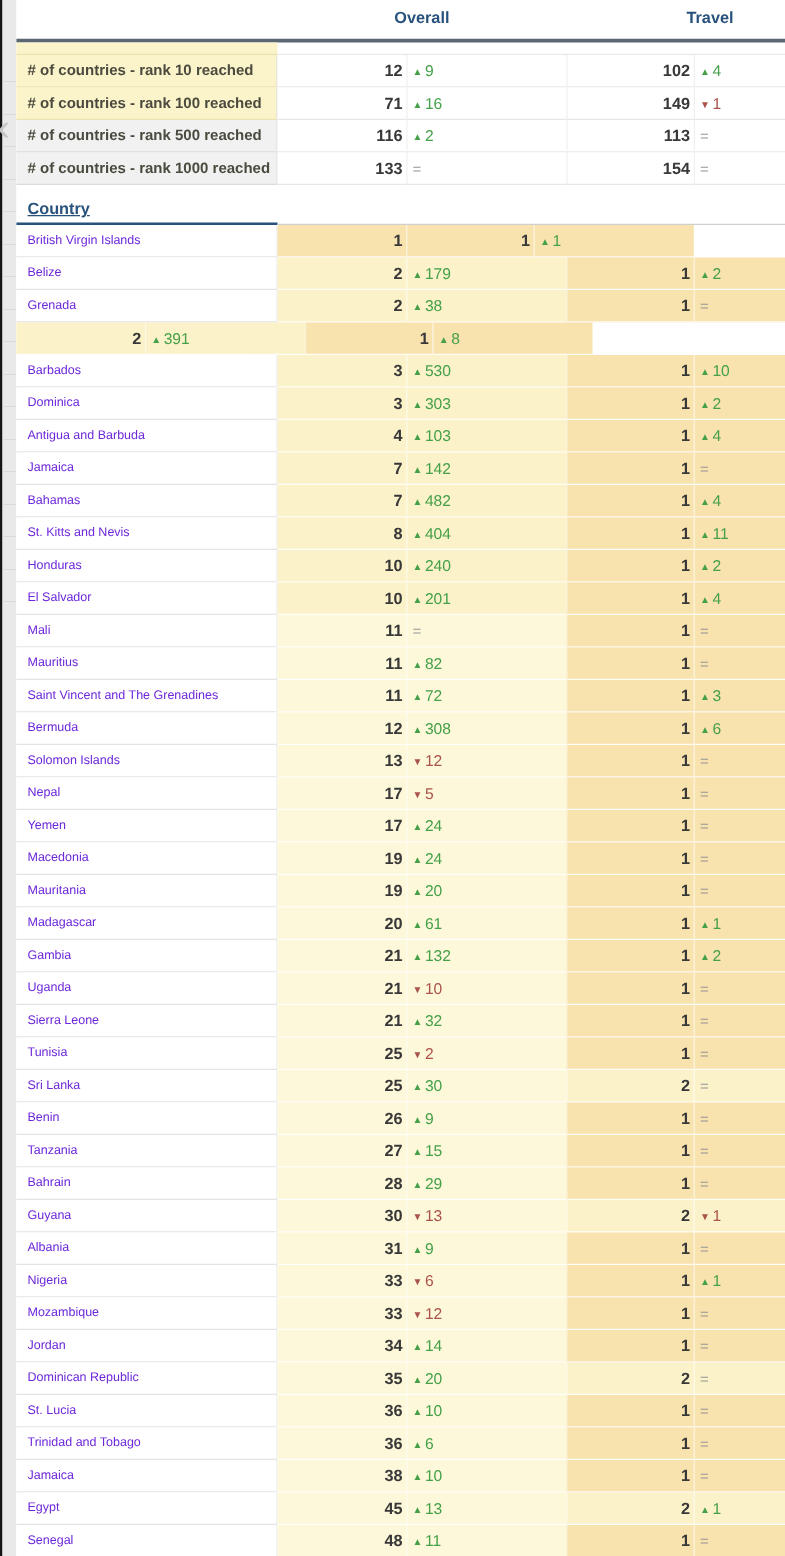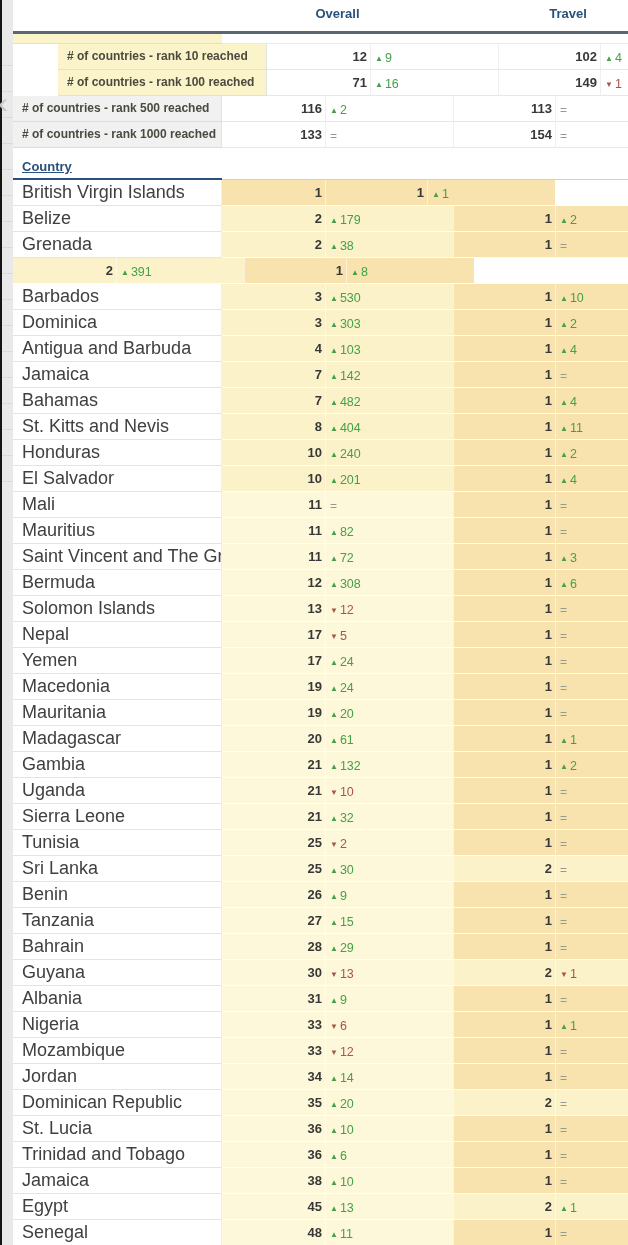--- a/index.html
+++ b/index.html
@@ -39,37 +39,37 @@
 
   
   .sp{height:10px;}
   .sp .lab{background:var(--sumYellow);border-bottom:1px solid #ebe2b2;height:10px;}
   .sp .rest{width:461px;border-bottom:1px solid #e9e9e9;height:10px;}
 
   
   .sr{height:26px;}
   .sr .c{height:26px;line-height:25px;}
   .sr .lab{font-weight:bold;font-size:12px;color:#4b4a3f;padding-left:9px;border-right:1px solid #e2e2e2;}
-  .sr.tone-yellow .lab{background:var(--sumYellow);border-bottom:1px solid #ece2b4;margin-left:45px;}
+  .sr.tone-yellow .lab{background:var(--sumYellow);border-bottom:1px solid #ece2b4;}
   .sr.tone-gray .lab{background:var(--sumGray);border-bottom:1px solid #dcdcdc;}
   .sr .rk,.sr .dl{background:#fff;border-bottom:1px solid #e7e7e7;}
   .sr .dl,.sr .rk.t{border-left:1px solid #f0f0f0;}
 
   .gap{height:7px;}
 
   
   .ch{height:25px;}
   .ch .lab{border-bottom:2px solid var(--blue);font-weight:bold;font-size:13px;
            color:var(--blue);line-height:23px;padding-left:9px;cursor:pointer;text-decoration:underline;}
   .ch .rest{width:461px;border-bottom:1px solid #cfcfcf;height:25px;}
 
   
   .cr{height:26px;cursor:pointer;}
   .cr .c{height:26px;line-height:25px;}
-  .cr .lab{padding-left:9px;font-size:18px;color:#404040;background:#fff;
+  .cr .lab{padding-left:9px;font-size:10px;color:#6d28d9;background:#fff;
            border-bottom:1px solid #e4e4e4;border-right:1px solid #eee;}
   .cr .rk,.cr .dl{border-bottom:1px solid rgba(255,255,255,.9);}
   .cr .dl,.cr .rk.t{border-left:1px solid rgba(255,255,255,.55);}
   .h1{background:var(--h1);} .h2{background:var(--h2);} .h3{background:var(--h3);}
 
   
   .rk{font-weight:bold;font-size:13px;color:#383838;}
   .arr{font-size:8px;vertical-align:1.5px;margin-right:2px;}
   .dv{font-size:12.5px;}
   .up{color:var(--up);} .down{color:var(--down);}

